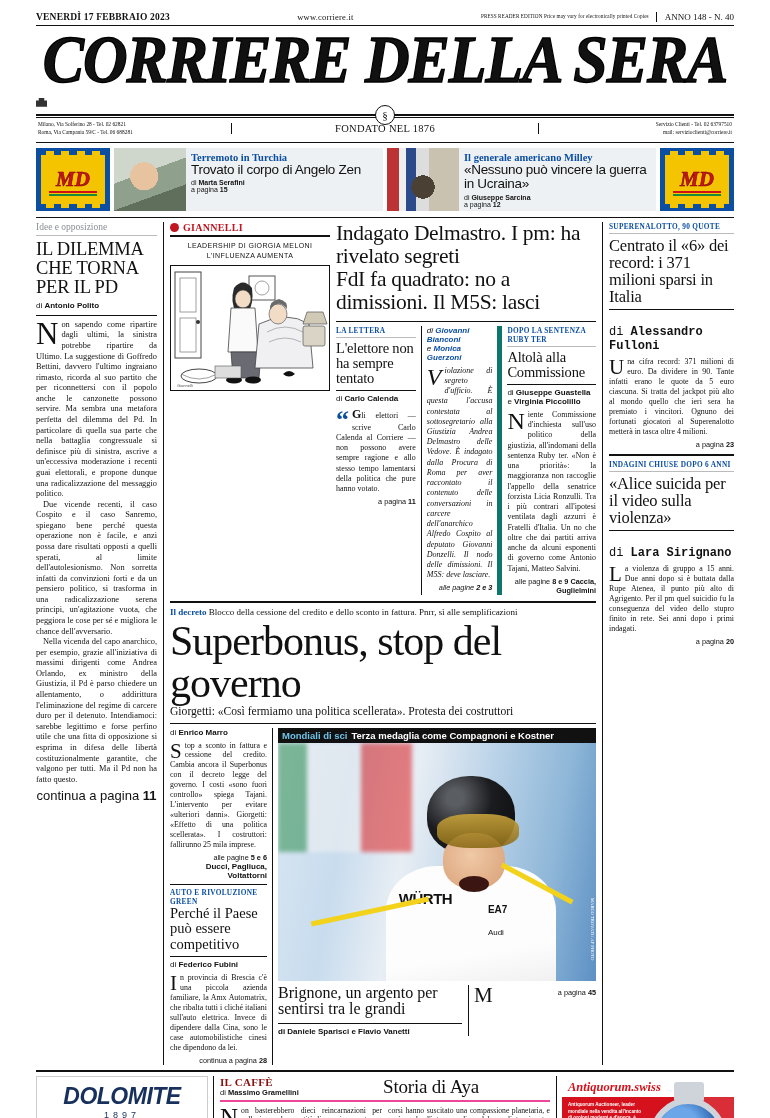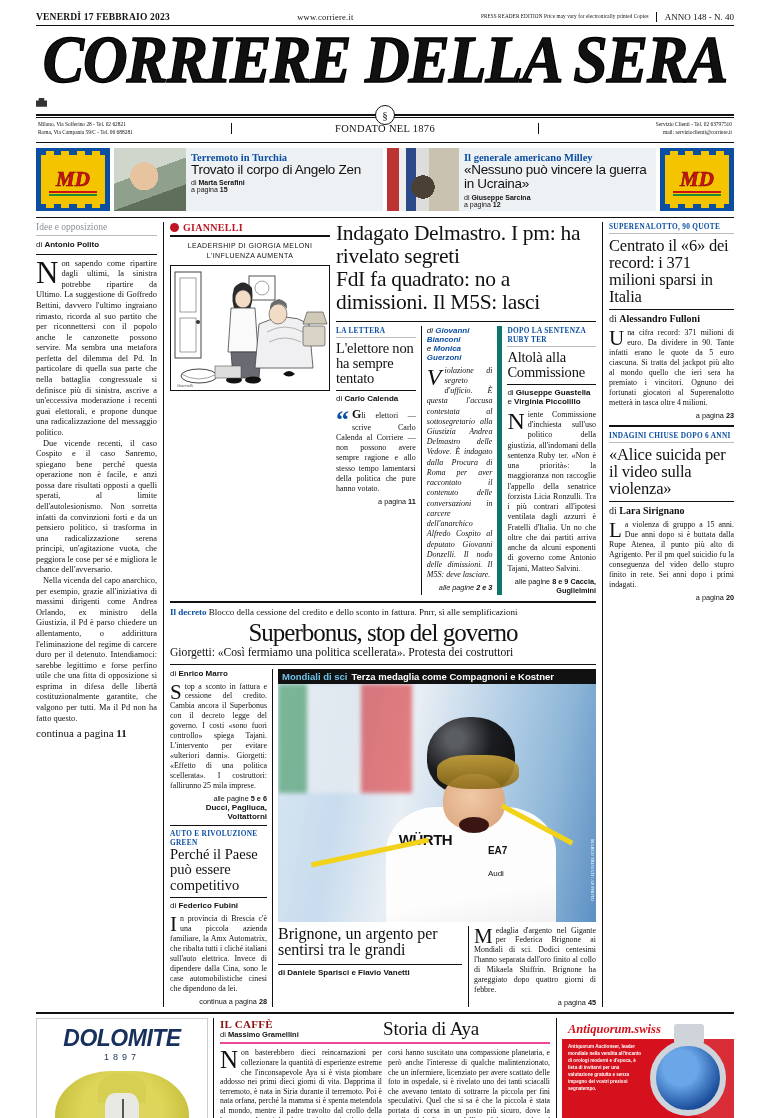--- a/index.html
+++ b/index.html
@@ -85,21 +85,21 @@
   
   .op-kicker{ color:#8a8f96; font-size:9.5px; border-bottom:1px solid #bbb; padding-bottom:3px; margin-bottom:4px;}
   .op-title{ font-size:18.5px; line-height:1.03; letter-spacing:-.2px; }
   .op-by{ font-family:"Liberation Sans",sans-serif; font-size:8px; margin:4px 0 5px;}
   .op-by b{font-weight:bold;}
   .op-rule{border-top:1px solid #111; margin-bottom:4px;}
   .op-body{ font-size:8.4px; line-height:1.26; text-align:justify; hyphens:auto;}
   .op-body p{ text-indent:7px; }
   .op-body p:first-child{ text-indent:0; }
   .dropcap{ float:left; font-size:31px; line-height:.78; padding:2px 3px 0 0; font-family:"Liberation Serif",serif;}
-  .cont{ font-family:Liberation Serif, serif; font-size:11px; text-align:left; margin-top:3px;}
+  .cont{ font-family:Liberation Sans, sans-serif; font-size:13px; text-align:center; margin-top:3px;}
   .cont b{font-weight:bold;}
 
   
   .toprow{ display:flex; gap:6px; }
   .cartoon{ width:160px; flex:0 0 160px; }
   .gian{ display:flex; align-items:center; gap:4px; border-bottom:2px solid #111; padding-bottom:2px; margin-bottom:4px;}
   .gian-dot{ width:9px;height:9px;border-radius:50%;background:#c01622;}
   .gian-name{ color:#c01622; font-weight:bold; font-size:10px; letter-spacing:.3px;}
   .toon-cap{ text-align:center; font-family:"Liberation Sans",sans-serif; font-size:7px; letter-spacing:.4px; line-height:1.5;}
   .toon-box{ border:1px solid #111; height:126px; margin-top:3px; position:relative; overflow:hidden;
@@ -117,21 +117,21 @@
   .sub-by .accent{color:#0b4ea2;font-weight:bold;}
   .sub-body{ font-size:8px; line-height:1.28; text-align:justify; hyphens:auto;}
   .quote-mark{ color:#0b4ea2; font-size:26px; line-height:.5; font-family:"Liberation Serif",serif; float:left; margin:6px 3px 0 0; font-weight:bold;}
   .pg{ font-family:"Liberation Sans",sans-serif; font-size:7.3px; text-align:right; margin-top:3px;}
   .pg b{font-weight:bold;}
 
   
   .sb-rule{ border-top:2px solid #111; margin-top:6px;}
   .sb-kick{ font-size:9px; padding:4px 0 2px;}
   .sb-kick b{ color:#0b4ea2; }
-  .sb-title{ font-size:25px; line-height:1.0; letter-spacing:-1px; padding:1px 0 2px;text-align:center;}
+  .sb-title{ font-size:42px; line-height:1.0; letter-spacing:-1px; padding:1px 0 2px;}
   .sb-sub{ font-size:11.6px; line-height:1.1; padding-bottom:4px; border-bottom:1px solid #111;}
 
   .mid{ display:flex; gap:0; margin-top:4px;}
   .mcolA{ width:103px; flex:0 0 103px; padding-right:5px; border-right:1px solid #111;}
   .mcolB{ flex:1; padding-left:5px;}
   .m-body{ font-size:7.9px; line-height:1.26; text-align:justify; hyphens:auto;}
   .dc2{ float:left; font-size:21px; line-height:.8; padding:2px 3px 0 0;}
   .byline-strong{ font-family:"Liberation Sans",sans-serif; font-size:8px; font-weight:bold; text-align:right;}
   .m-kick{ color:#0b4ea2; font-weight:bold; font-size:7.3px; letter-spacing:.3px; border-top:1px solid #111; padding-top:3px; margin-top:4px;}
   .m-title{ font-size:14.5px; line-height:1.06;}
@@ -162,21 +162,21 @@
   .sk-credit{position:absolute;right:1px;bottom:20px;writing-mode:vertical-rl;font-size:4.6px;color:#fff;}
   .ski-cap{ display:flex; gap:6px; margin-top:4px;}
   .skc-l{ flex:1;}
   .skc-title{ font-size:16px; line-height:1.05;}
   .skc-by{ font-family:"Liberation Sans",sans-serif; font-size:8px; font-weight:bold; margin-top:5px; border-top:1px solid #111; padding-top:3px;}
   .skc-r{ width:128px; flex:0 0 128px; font-size:7.9px; line-height:1.26; text-align:justify; border-left:1px solid #111; padding-left:5px;}
 
   
   .r-kick{ color:#0b4ea2; font-weight:bold; font-size:7.3px; letter-spacing:.3px; border-bottom:1px solid #bbb; padding-bottom:2px; margin-bottom:3px;}
   .r-title{ font-size:16.5px; line-height:1.04; letter-spacing:-.2px;}
-  .r-by{ font-family:Liberation Serif, serif; font-size:10px; margin:4px 0 4px; border-top:1px solid #111; padding-top:3px;}
+  .r-by{ font-family:Liberation Mono, monospace; font-size:12px; margin:4px 0 4px; border-top:1px solid #111; padding-top:15px;}
   .r-by b{font-weight:bold;}
   .r-body{ font-size:7.9px; line-height:1.26; text-align:justify; hyphens:auto;}
   .r-rule{ border-top:2px solid #111; margin:5px 0 4px;}
 
   
   .bottom{ display:flex; gap:0; border-top:2px solid #111; margin-top:5px; padding-top:4px;}
   .b-ad{ width:172px; flex:0 0 172px; }
   .dolo{ background:#fff; border:1px solid #ccc; height:205px; position:relative; overflow:hidden;}
   .dolo-name{ text-align:center; font-family:"Liberation Sans",sans-serif; font-weight:bold; font-style:italic;
               font-size:23px; color:#17305c; letter-spacing:-.5px; padding-top:6px;}
@@ -299,20 +299,21 @@
           <i></i>
           <i></i>
         </div>
     </div>
   </div>
 
   <div class="grid">
 
     <div class="colL">
       <div class="op-kicker">Idee e opposizione</div>
+      <div class="op-title">IL DILEMMA CHE TORNA PER IL PD</div>
       <div class="op-by"><span>di </span><b>Antonio Polito</b></div>
       <div class="op-rule"></div>
       <div class="op-body">
         <p><span class="dropcap">N</span><span>on sapendo come ripartire dagli ultimi, la sinistra potrebbe ripartire da Ultimo. La suggestione di Goffredo Bettini, davvero l'ultimo ingraiano rimasto, ricorda al suo partito che per riconnettersi con il popolo anche le canzonette possono servire. Ma sembra una metafora perfetta del dilemma del Pd. In particolare di quella sua parte che nella battaglia congressuale si definisce più di sinistra, ascrive a un'eccessiva moderazione i recenti guai elettorali, e propone dunque una radicalizzazione del messaggio politico.</span></p>
         <p>Due vicende recenti, il caso Cospito e il caso Sanremo, spiegano bene perché questa operazione non è facile, e anzi possa dare risultati opposti a quelli sperati, al limite dell'autolesionismo. Non sorretta infatti da convinzioni forti e da un pensiero politico, si trasforma in una radicalizzazione serena principi, un'agitazione vuota, che peggiora le cose per sé e migliora le chance dell'avversario.</p>
         <p>Nella vicenda del capo anarchico, per esempio, grazie all'iniziativa di massimi dirigenti come Andrea Orlando, ex ministro della Giustizia, il Pd è parso chiedere un allentamento, o addirittura l'eliminazione del regime di carcere duro per il detenuto. Intendiamoci: sarebbe legittimo e forse perfino utile che una fitta di opposizione si esprima in difesa delle libertà costituzionalmente garantite, che valgono per tutti. Ma il Pd non ha fatto questo.</p>
       </div>
       <div class="cont"><span>continua a pagina </span><b>11</b></div>
     </div>
 
@@ -439,21 +440,21 @@
             <div class="sk-pole"></div>
             <div class="sk-pole2"></div>
             <div class="sk-credit">MARCO TROVATI / AP PHOTO</div>
           </div>
           <div class="ski-cap">
             <div class="skc-l">
               <div class="skc-title">Brignone, un argento per sentirsi tra le grandi</div>
               <div class="skc-by"><span>di </span><span>Daniele Sparisci</span><span> e </span><span>Flavio Vanetti</span></div>
             </div>
             <div class="skc-r">
-              <span class="dc2">M</span><span>edaglia d'argento nel Gigante per Federica Brignone ai Mondiali di sci. Dodici centesimi l'hanno separata dall'oro finito al collo di Mikaela Shiffrin. Brignone ha gareggiato dopo quattro giorni di febbre.</span>
+              <span class="dc2">M</span>
               <div class="pg"><span>a pagina </span><b>45</b></div>
             </div>
           </div>
         </div>
       </div>
     </div>
 
     <div class="colR">
       <div class="r-kick">SUPERENALOTTO, 90 QUOTE</div>
       <div class="r-title">Centrato il «6» dei record: i 371 milioni sparsi in Italia</div>

